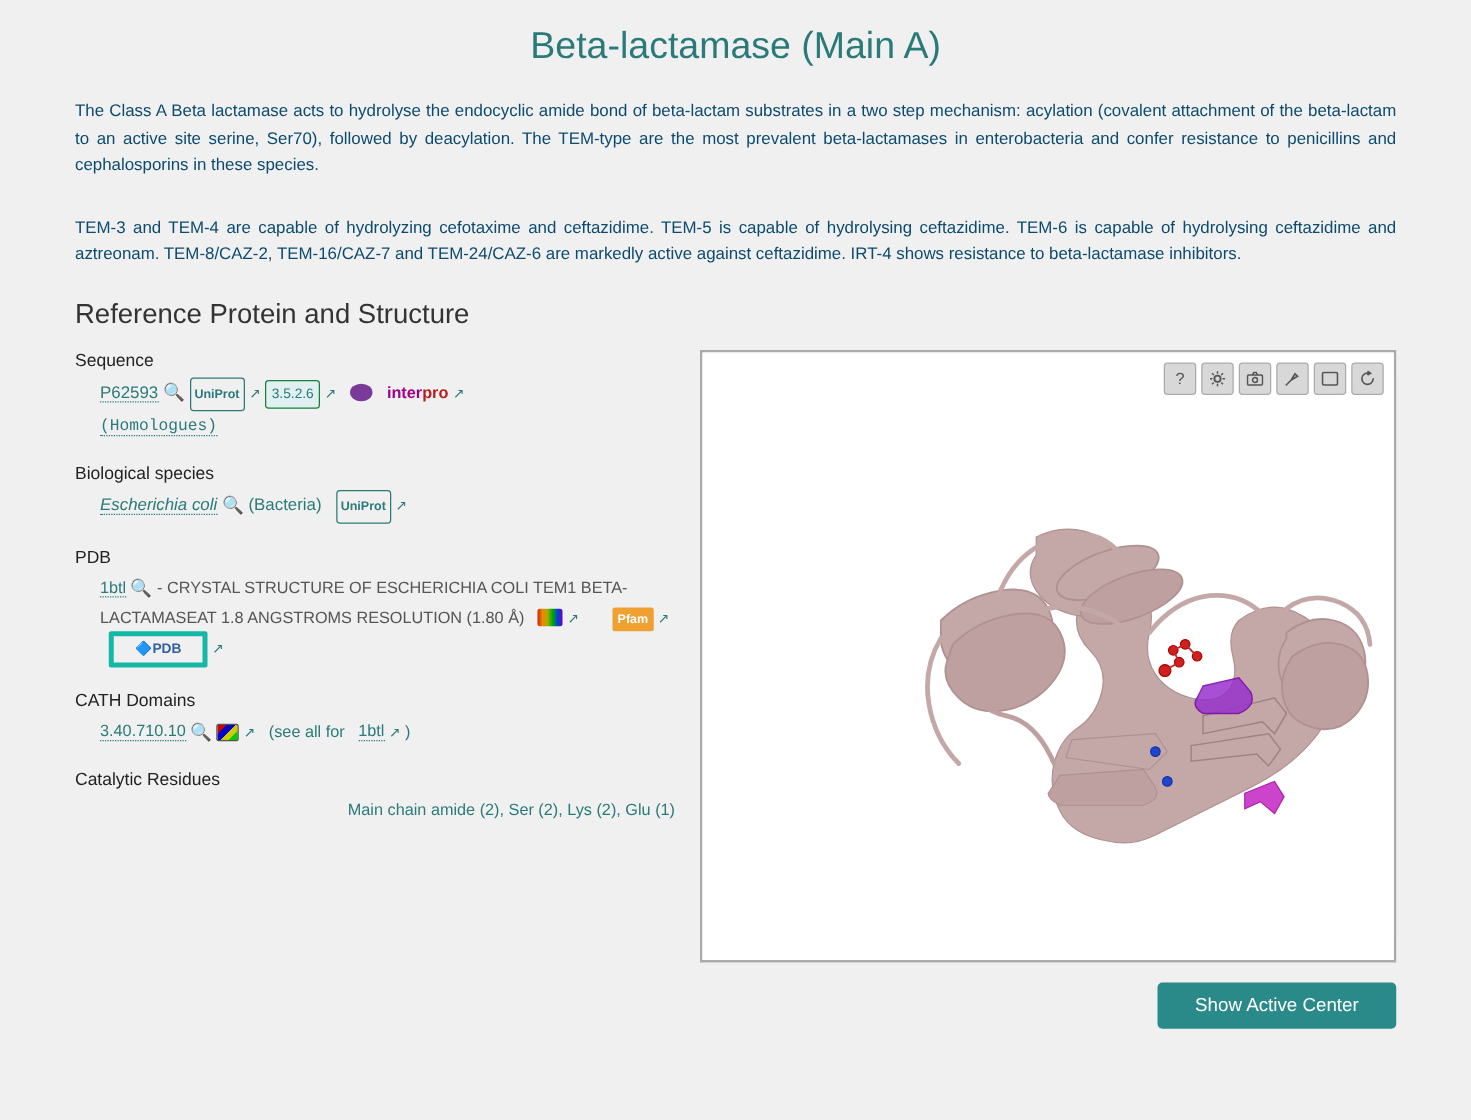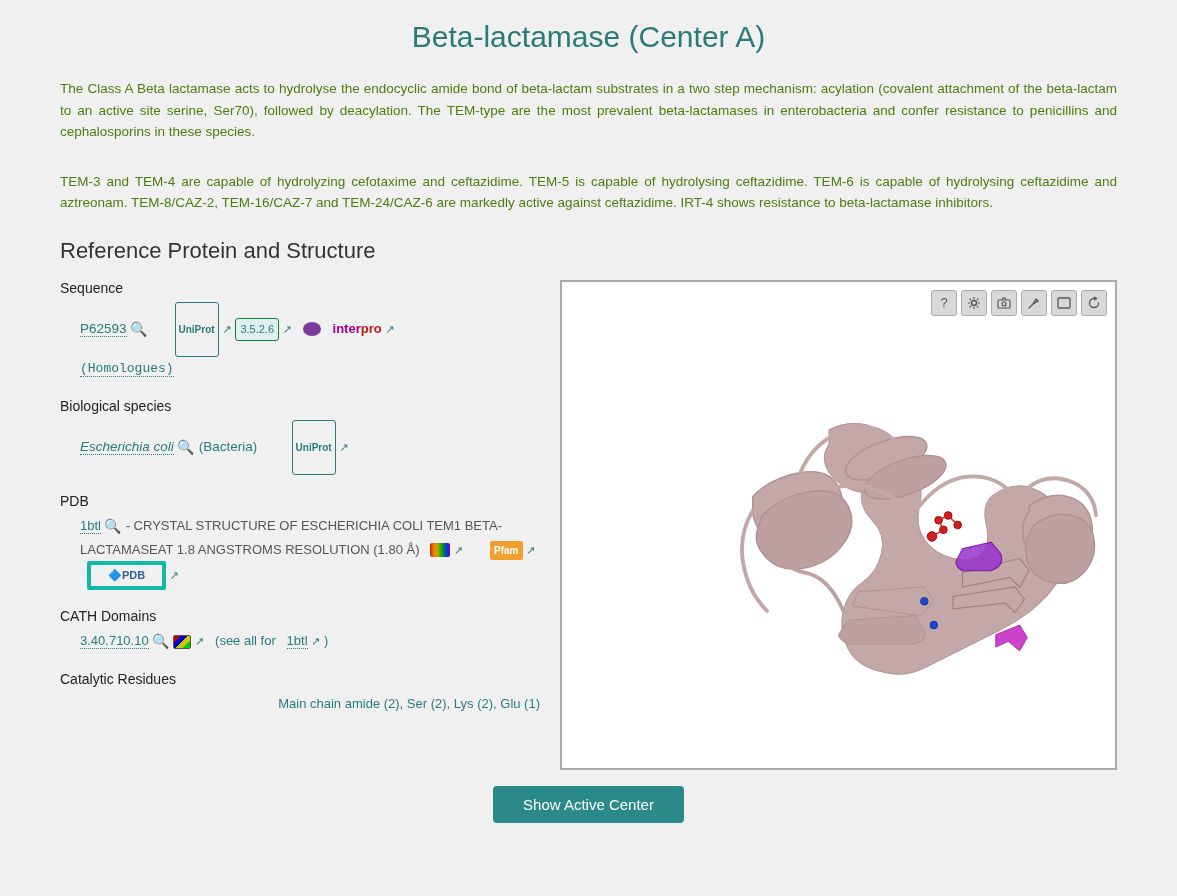--- a/index.html
+++ b/index.html
@@ -16,21 +16,21 @@
       padding: 20px 60px 40px 60px;
     }
     .page-title {
       text-align: center;
       color: #2a7a7a;
       font-size: 30px;
       font-weight: normal;
       margin-bottom: 24px;
     }
     .description-block {
-      color: #4d7c0f;
+      color: #0c4a6e;
       font-size: 13.5px;
       line-height: 1.6;
       text-align: justify;
       margin-bottom: 12px;
     }
     .section-title {
       font-size: 22px;
       font-weight: normal;
       color: #333;
       margin: 24px 0 16px 0;
@@ -75,26 +75,25 @@
       border: 1px solid #15803d;
       border-radius: 3px;
       padding: 1px 4px;
       font-size: 11px;
       cursor: pointer;
     }
     .uniprot-badge {
       display: inline-block;
       border: 1px solid #2a7a7a;
       border-radius: 3px;
-      padding: 18px 3px;
+      padding: 4px 3px;
       font-size: 10px;
       color: #2a7a7a;
       font-weight: bold;
       cursor: pointer;
-      margin-left: 23px;
     }
     .interpro-text {
       color: #a0008a;
       font-weight: bold;
       font-size: 13px;
     }
     .homologues {
       color: #2a7a7a;
       border-bottom: 1px dotted #2a7a7a;
       cursor: pointer;
@@ -153,21 +152,21 @@
       display: flex;
       align-items: center;
       justify-content: center;
       background: #fff;
       position: relative;
       overflow: hidden;
     }
     
     .show-active-center-wrapper {
       display: flex;
-      justify-content: center;
+      justify-content: flex-end;
       margin-top: 16px;
     }
     .show-active-center-btn {
       background: #2a8a8a;
       color: #fff;
       border: none;
       border-radius: 4px;
       padding: 10px 30px;
       font-size: 15px;
       cursor: pointer;
@@ -213,21 +212,21 @@
       font-size: 14px;
       cursor: pointer;
       vertical-align: middle;
     }
   </style>
 </head>
 <body>
 
 <div class="page-wrapper">
   
-  <h1 class="page-title">Beta-lactamase (Center A)</h1>
+  <h1 class="page-title">Beta-lactamase (Main A)</h1>
 
   
   <p class="description-block">The Class A Beta lactamase acts to hydrolyse the endocyclic amide bond of beta-lactam substrates in a two step mechanism: acylation (covalent attachment of the beta-lactam to an active site serine, Ser70), followed by deacylation. The TEM-type are the most prevalent beta-lactamases in enterobacteria and confer resistance to penicillins and cephalosporins in these species.</p>
   <br>
   <p class="description-block">TEM-3 and TEM-4 are capable of hydrolyzing cefotaxime and ceftazidime. TEM-5 is capable of hydrolysing ceftazidime. TEM-6 is capable of hydrolysing ceftazidime and aztreonam. TEM-8/CAZ-2, TEM-16/CAZ-7 and TEM-24/CAZ-6 are markedly active against ceftazidime. IRT-4 shows resistance to beta-lactamase inhibitors.</p>
 
   
   <h2 class="section-title">Reference Protein and Structure</h2>
 
   <div class="content-layout">

